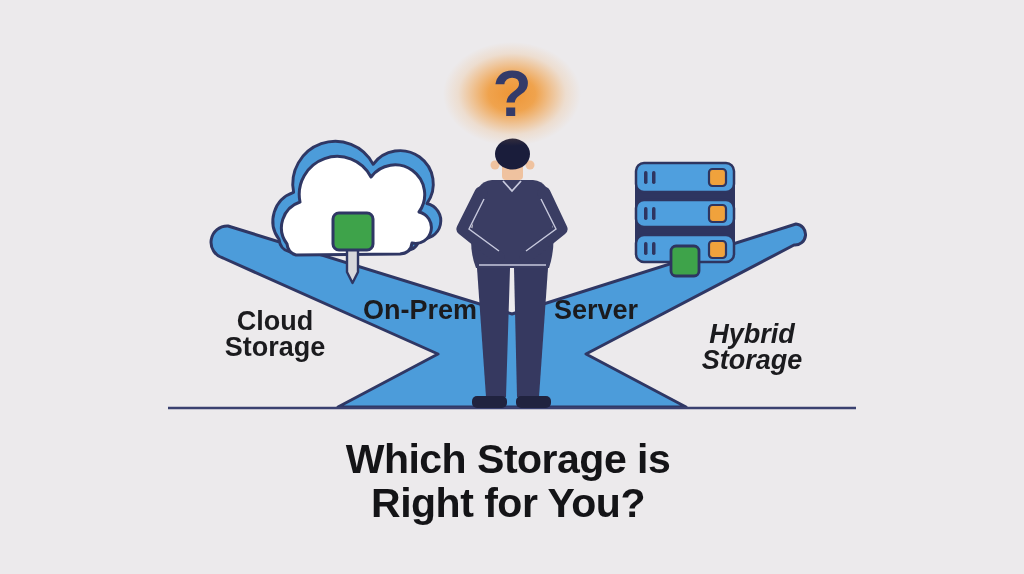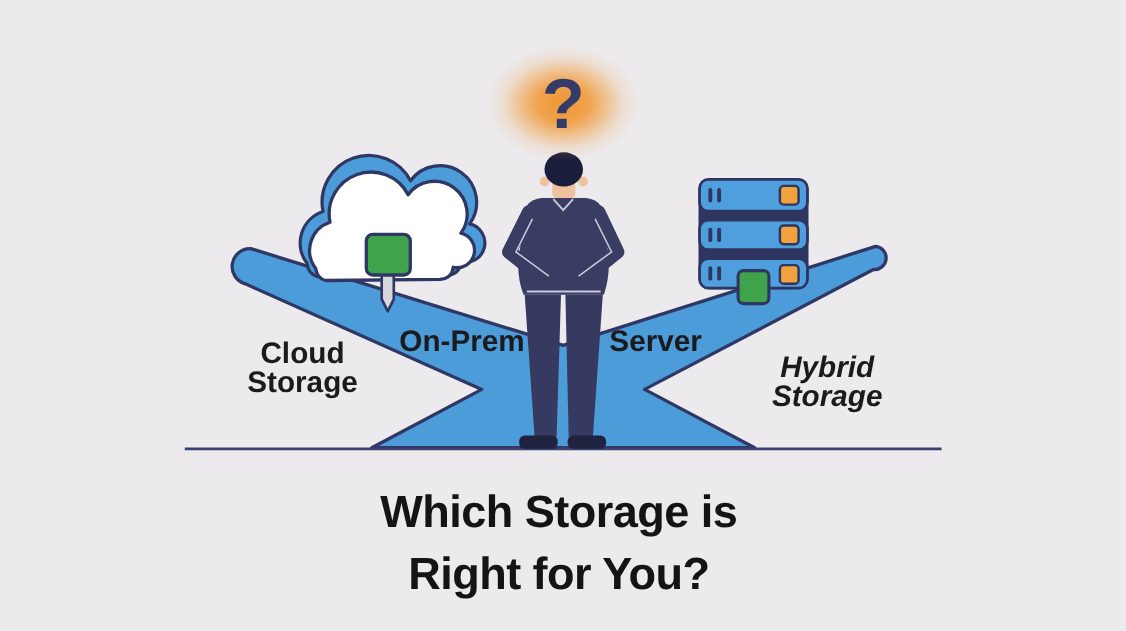--- a/index.html
+++ b/index.html
@@ -19,21 +19,21 @@
       rgba(241,163,78,0.55) 58%,
       rgba(241,163,78,0.18) 78%,
       rgba(241,163,78,0) 100%);
   }
   .qmark{
     position:absolute;left:452px;top:50px;width:120px;height:88px;
     font-size:64px;line-height:88px;color:#343B69;
   }
   .title{
     left:238px;top:437px;width:540px;
-    font-size:41px;line-height:56px;letter-spacing:-0.5px;color:#141417;
+    font-size:41px;line-height:44px;letter-spacing:-0.5px;color:#141417;
   }
   #lbl-cloud {left:165px;top:308px;width:220px;}
   #lbl-onprem{left:330px;top:297px;width:180px;}
   #lbl-server{left:506px;top:297px;width:180px;}
   #lbl-hybrid{left:642px;top:321px;width:220px;font-style:italic;}
 </style>
 </head>
 <body>
 
 <div class="stage">

